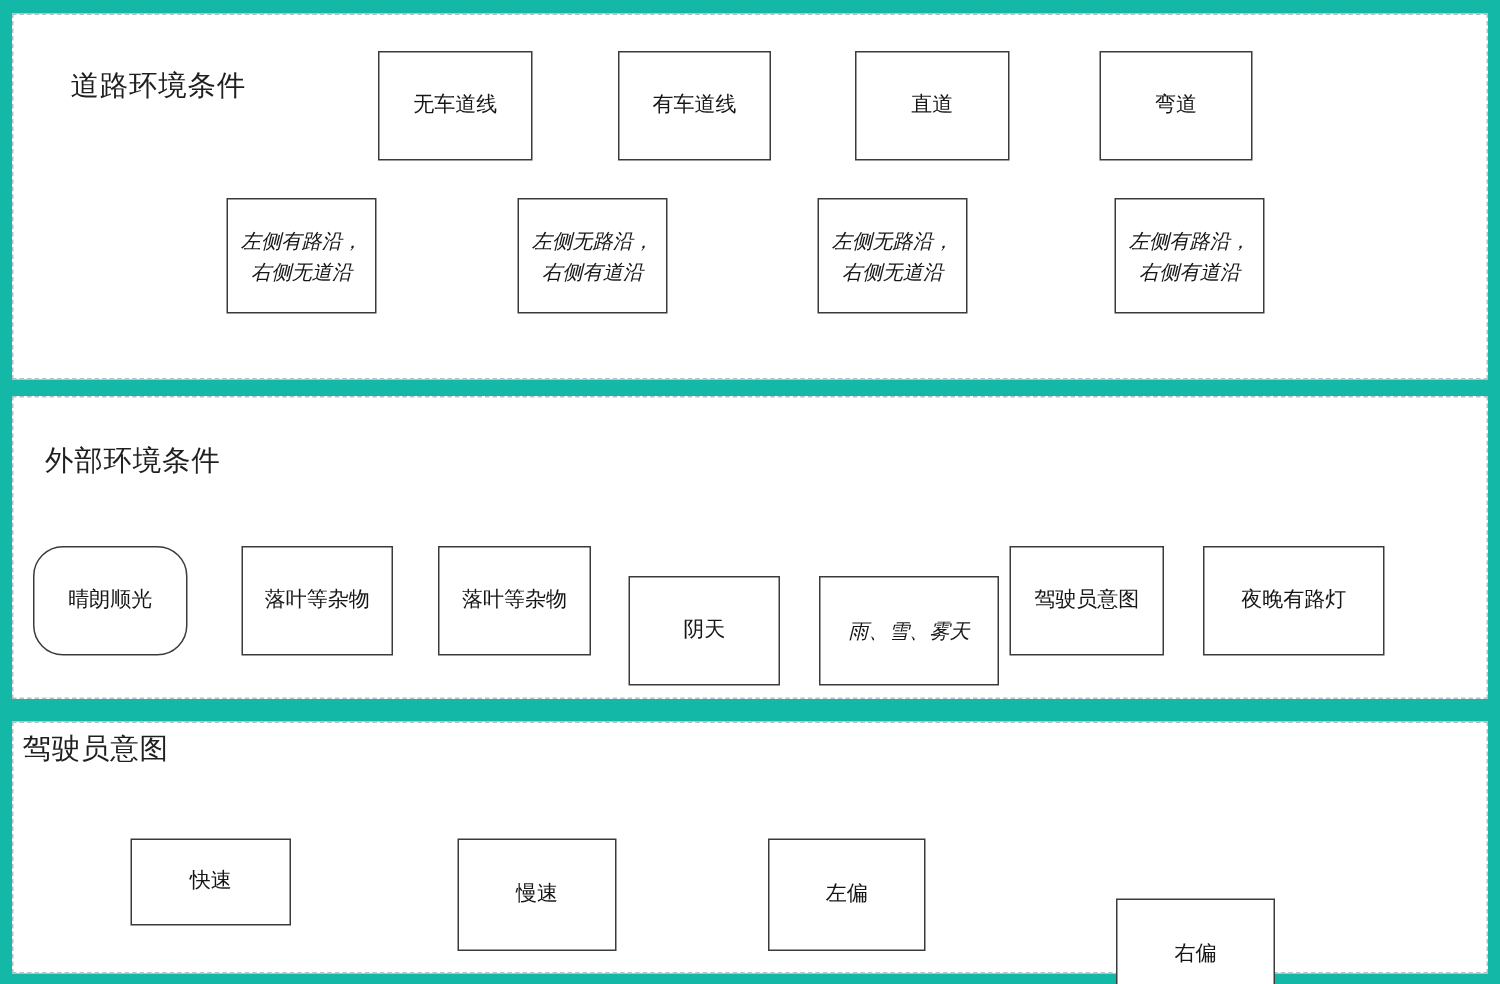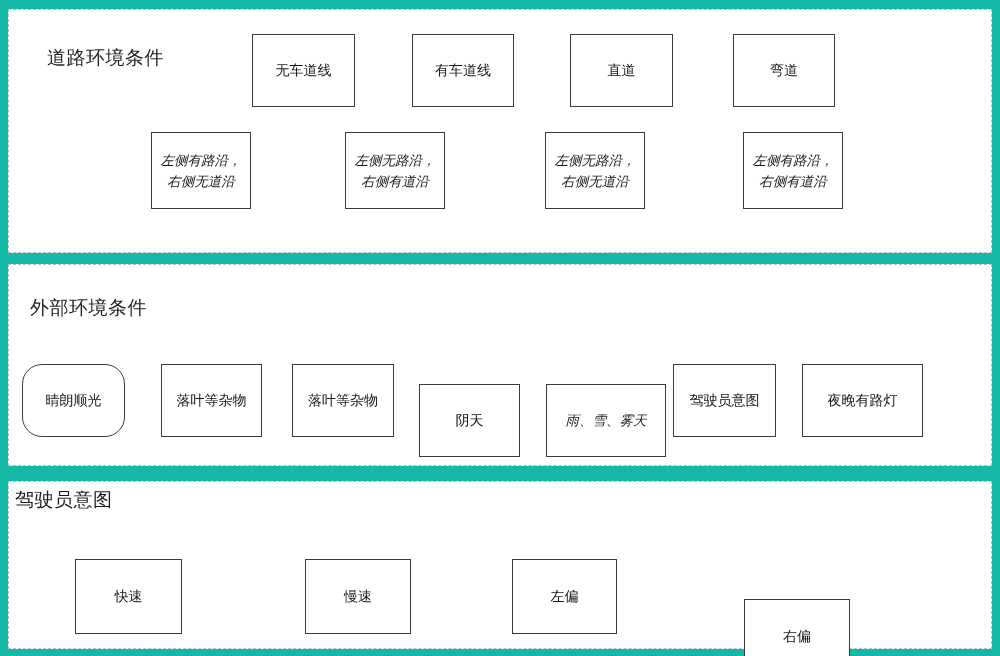--- a/index.html
+++ b/index.html
@@ -82,18 +82,18 @@
   <div class="node" style="left:292px; top:364px; width:102px; height:73px;">落叶等杂物</div>
   <div class="node" style="left:419px; top:384px; width:101px; height:73px;">阴天</div>
   <div class="node multiline" style="left:546px; top:384px; width:120px; height:73px;">雨、雪、雾天</div>
   <div class="node" style="left:673px; top:364px; width:103px; height:73px;">驾驶员意图</div>
   <div class="node" style="left:802px; top:364px; width:121px; height:73px;text-align:right;">夜晚有路灯</div>
 
   <div class="section" style="left:8px; top:481px; width:984px; height:168px;"></div>
 
   <div class="section-title" style="left:15px; top:488px;">驾驶员意图</div>
 
-  <div class="node" style="left:75px; top:559px; width:107px; height:75px;">快速</div>
+  <div class="node" style="left:87px; top:559px; width:107px; height:58px;">快速</div>
   <div class="node" style="left:305px; top:559px; width:106px; height:75px;">慢速</div>
   <div class="node" style="left:512px; top:559px; width:105px; height:75px;">左偏</div>
   <div class="node" style="left:744px; top:559px; width:106px; height:75px;margin-top:40px;">右偏</div>
 
 </div>
 
 </body></html>

